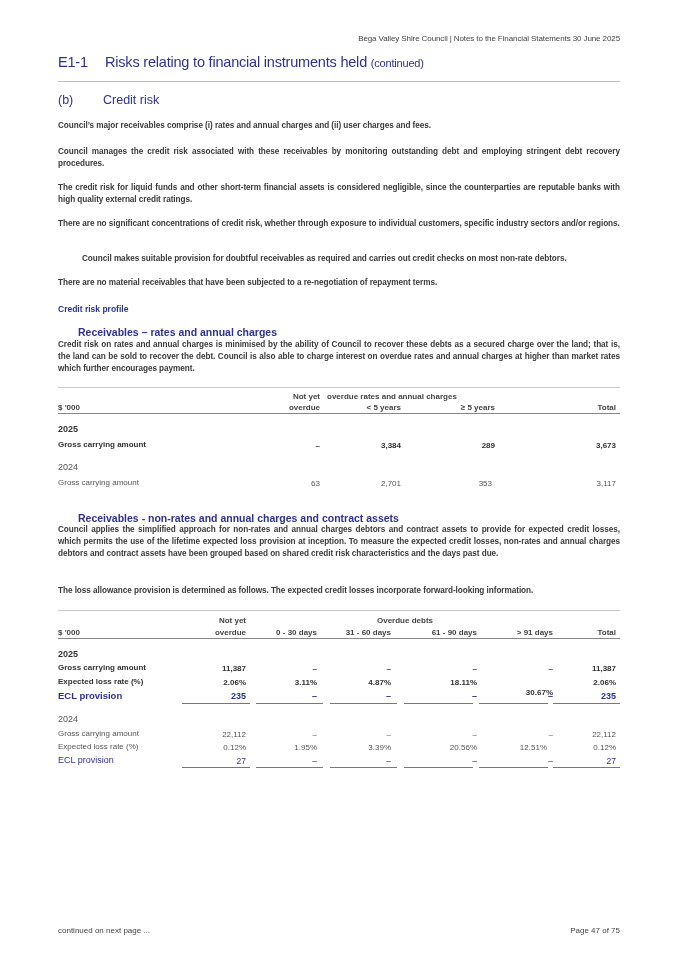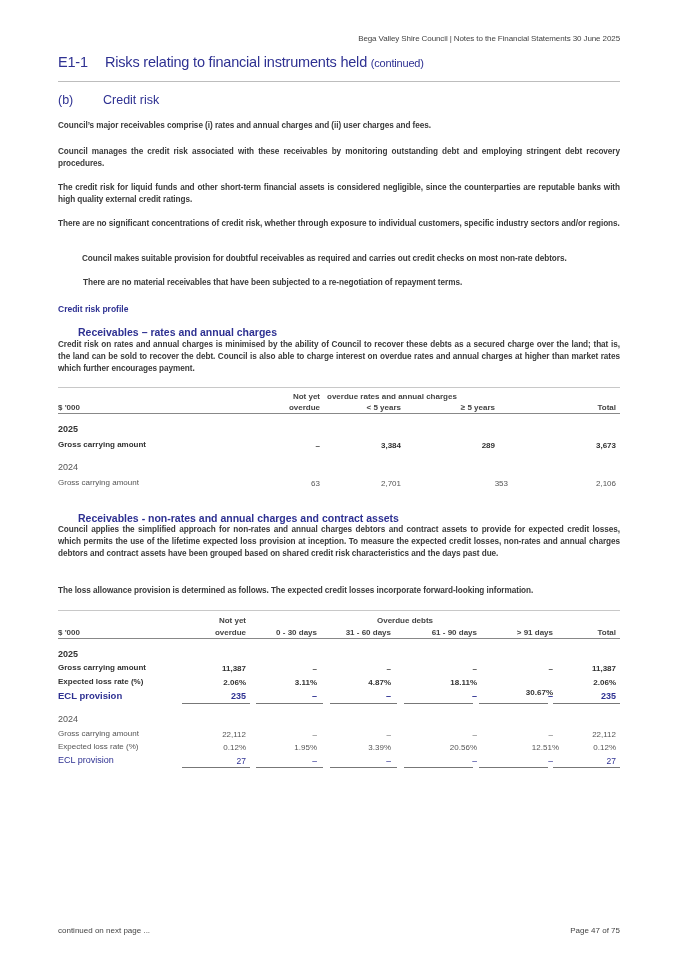--- a/index.html
+++ b/index.html
@@ -58,21 +58,21 @@
 
   <div class="sub-title">
     <span class="num">(b)</span><span>Credit risk</span>
   </div>
 
   <div class="para" style="top:120px;">Council’s major receivables comprise (i) rates and annual charges and (ii) user charges and fees.</div>
   <div class="para" style="top:146px;">Council manages the credit risk associated with these receivables by monitoring outstanding debt and employing stringent debt recovery procedures.</div>
   <div class="para" style="top:182px;">The credit risk for liquid funds and other short-term financial assets is considered negligible, since the counterparties are reputable banks with high quality external credit ratings.</div>
   <div class="para" style="top:218px;">There are no significant concentrations of credit risk, whether through exposure to individual customers, specific industry sectors and/or regions.</div>
   <div class="para" style="top:253px;margin-left:24px;">Council makes suitable provision for doubtful receivables as required and carries out credit checks on most non-rate debtors.</div>
-  <div class="para" style="top:277px;margin-left:25px;">There are no material receivables that have been subjected to a re-negotiation of repayment terms.</div>
+  <div class="para" style="top:277px;">There are no material receivables that have been subjected to a re-negotiation of repayment terms.</div>
 
   <div class="blue-label crp">Credit risk profile</div>
 
   <div class="blue-label section-h" style="top:326px;">Receivables – rates and annual charges</div>
   <div class="para" style="top:339px;">Credit risk on rates and annual charges is minimised by the ability of Council to recover these debts as a secured charge over the land; that is, the land can be sold to recover the debt. Council is also able to charge interest on overdue rates and annual charges at higher than market rates which further encourages payment.</div>
 
   <div class="hdr-rule" style="top:387px;"></div>
   <div>
     <div class="hdr-cell" style="top:403px; left:0;">$ '000</div>
     <div class="hdr-cell" style="top:392px; right:300px; text-align:right;">Not yet</div>
@@ -87,22 +87,22 @@
     <div class="lbl bold" style="top:440px; color:#333;">Gross carrying amount</div>
     <div class="cell bold" style="top:441px; right:300px;">–</div>
     <div class="cell bold" style="top:441px; right:219px;">3,384</div>
     <div class="cell bold" style="top:441px; right:125px;">289</div>
     <div class="cell bold" style="top:441px; right:4px;">3,673</div>
 
     <div class="lbl yr" style="top:462px; color:#555;">2024</div>
     <div class="lbl" style="top:478px; color:#555;">Gross carrying amount</div>
     <div class="cell" style="top:479px; right:300px; color:#555;">63</div>
     <div class="cell" style="top:479px; right:219px; color:#555;">2,701</div>
-    <div class="cell" style="top:479px; right:112px; color:#555;">353</div>
-    <div class="cell" style="top:479px; right:4px; color:#555;">2,106</div>
+    <div class="cell" style="top:479px; right:128px; color:#555;">353</div>
+    <div class="cell" style="top:479px; right:4px; color:#555;">3,117</div>
   </div>
 
   <div class="blue-label section-h" style="top:512px;">Receivables - non-rates and annual charges and contract assets</div>
   <div class="para" style="top:524px;">Council applies the simplified approach for non-rates and annual charges debtors and contract assets to provide for expected credit losses, which permits the use of the lifetime expected loss provision at inception. To measure the expected credit losses, non-rates and annual charges debtors and contract assets have been grouped based on shared credit risk characteristics and the days past due.</div>
   <div class="para" style="top:585px;">The loss allowance provision is determined as follows. The expected credit losses incorporate forward-looking information.</div>
 
   <div class="hdr-rule" style="top:610px;"></div>
   <div>
     <div class="hdr-cell" style="top:628px; left:0;">$ '000</div>
     <div class="hdr-cell" style="top:616px; right:374px; text-align:right;">Not yet</div>
@@ -155,21 +155,21 @@
     <div class="cell" style="top:730px; right:229px; color:#555;">–</div>
     <div class="cell" style="top:730px; right:143px; color:#555;">–</div>
     <div class="cell" style="top:730px; right:67px; color:#555;">–</div>
     <div class="cell" style="top:730px; right:4px; color:#555;">22,112</div>
 
     <div class="lbl" style="top:742px; color:#555;">Expected loss rate (%)</div>
     <div class="cell" style="top:743px; right:374px; color:#555;">0.12%</div>
     <div class="cell" style="top:743px; right:303px; color:#555;">1.95%</div>
     <div class="cell" style="top:743px; right:229px; color:#555;text-align:right;">3.39%</div>
     <div class="cell" style="top:743px; right:143px; color:#555;">20.56%</div>
-    <div class="cell" style="top:743px; right:61px; color:#555;margin-left:31px;">12.51%</div>
+    <div class="cell" style="top:743px; right:73px; color:#555;margin-left:31px;">12.51%</div>
     <div class="cell" style="top:743px; right:4px; color:#555;">0.12%</div>
 
     <div class="lbl bluetxt" style="top:755px; font-size:9px;">ECL provision</div>
     <div class="cell bluetxt" style="top:756px; right:374px; font-size:8.5px;">27</div>
     <div class="cell bluetxt" style="top:756px; right:303px; font-size:8.5px;">–</div>
     <div class="cell bluetxt" style="top:756px; right:229px; font-size:8.5px;">–</div>
     <div class="cell bluetxt" style="top:756px; right:143px; font-size:8.5px;">–</div>
     <div class="cell bluetxt" style="top:756px; right:67px; font-size:8.5px;">–</div>
     <div class="cell bluetxt" style="top:756px; right:4px; font-size:8.5px;">27</div>
     <div class="uline" style="top:767px; left:124px; width:68px;"></div>

